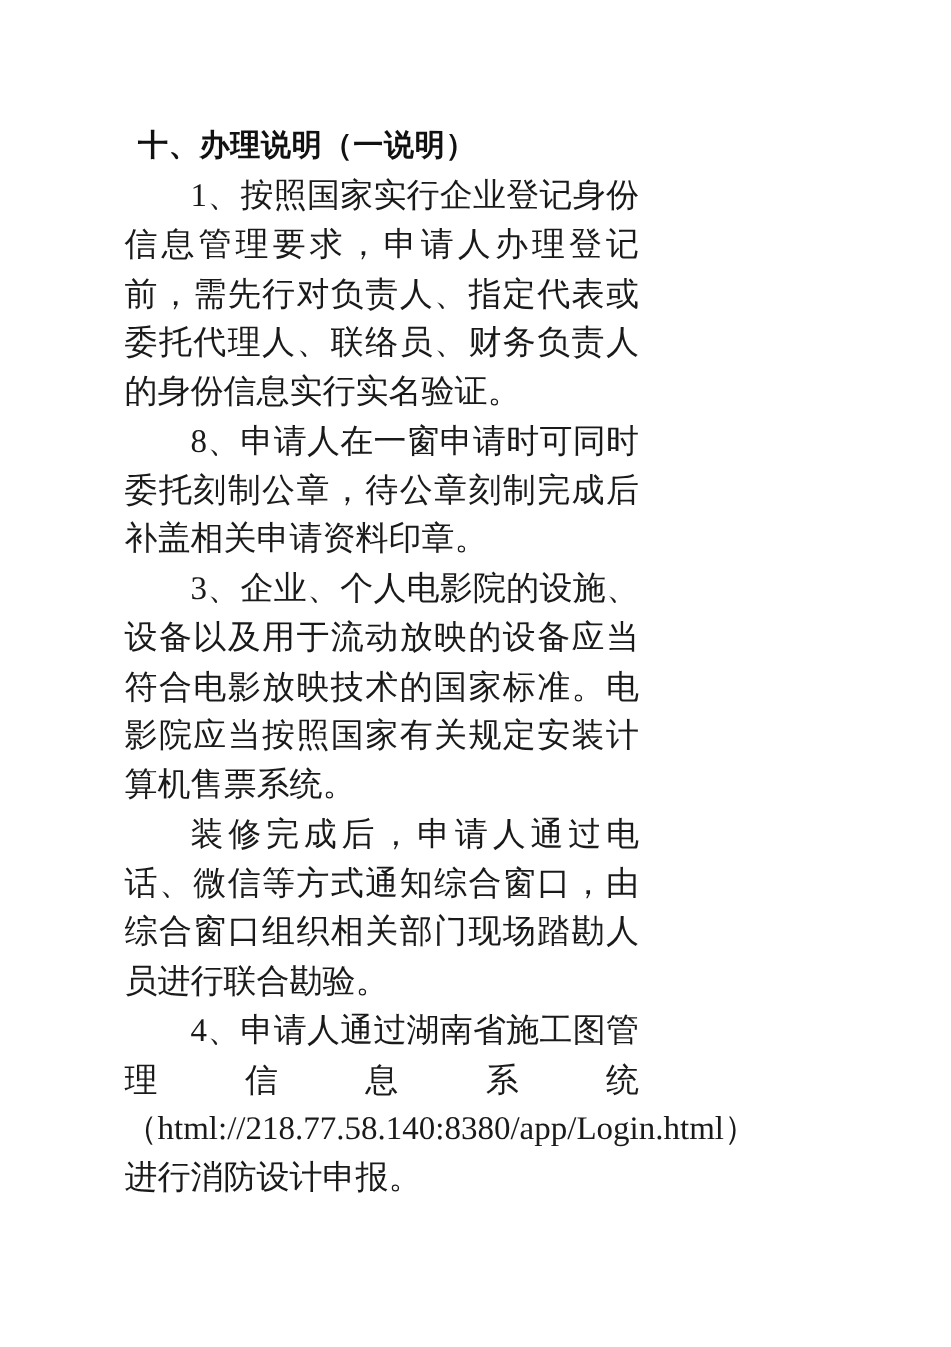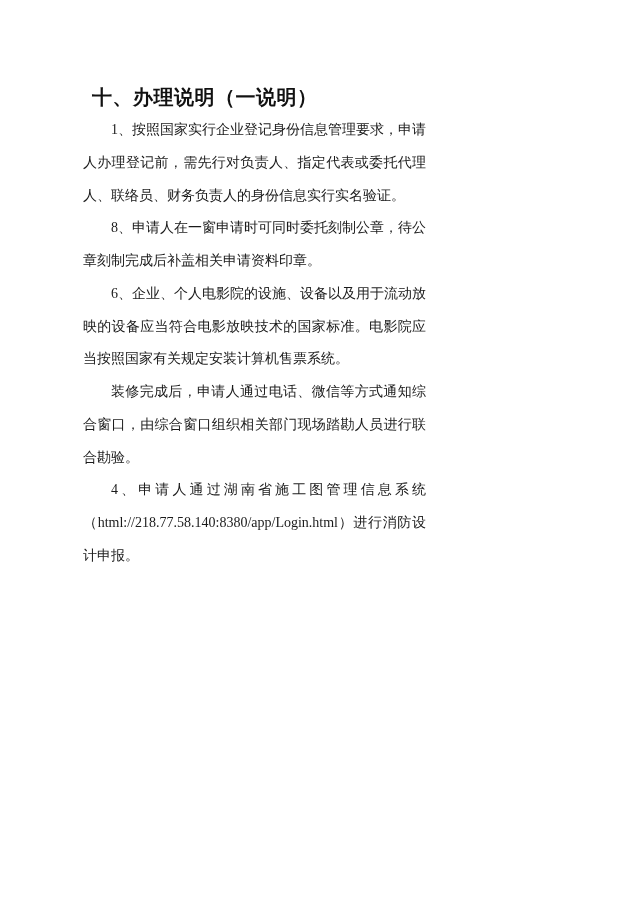--- a/index.html
+++ b/index.html
@@ -26,36 +26,36 @@
     font-family: "Liberation Sans", "DejaVu Sans", sans-serif;
     font-weight: bold;
     font-size: 20px;
     line-height: 33px;
     color: #111111;
     letter-spacing: 0.5px;
     white-space: nowrap;
   }
   .body-text p {
     margin: 0;
-    font-size: 14px;
+    font-size: 22px;
     line-height: 32.75px;
     color: #1a1a1a;
     text-indent: 2em;
     text-align: justify;
     text-justify: inter-character;
   }
   .url {
     white-space: nowrap;
   }
 </style>
 </head>
 <body>
 
 <div class="page">
   <h1 class="heading">十、办理说明（一说明）</h1>
   <div class="body-text">
       <p>1、按照国家实行企业登记身份信息管理要求，申请人办理登记前，需先行对负责人、指定代表或委托代理人、联络员、财务负责人的身份信息实行实名验证。</p>
       <p>8、申请人在一窗申请时可同时委托刻制公章，待公章刻制完成后补盖相关申请资料印章。</p>
-      <p>6、企业、个人电影院的设施、设备以及用于流动放映的设备应当符合电影放映技术的国家标准。电影院应当按照国家有关规定安装计算机售票系统。</p>
+      <p>3、企业、个人电影院的设施、设备以及用于流动放映的设备应当符合电影放映技术的国家标准。电影院应当按照国家有关规定安装计算机售票系统。</p>
       <p>装修完成后，申请人通过电话、微信等方式通知综合窗口，由综合窗口组织相关部门现场踏勘人员进行联合勘验。</p>
       <p><span>4、申请人通过湖南省施工图管理信息系统</span><span class="url">（html://218.77.58.140:8380/app/Login.html）</span><span>进行消防设计申报。</span></p>
     </div>
 </div>
 
 </body></html>

